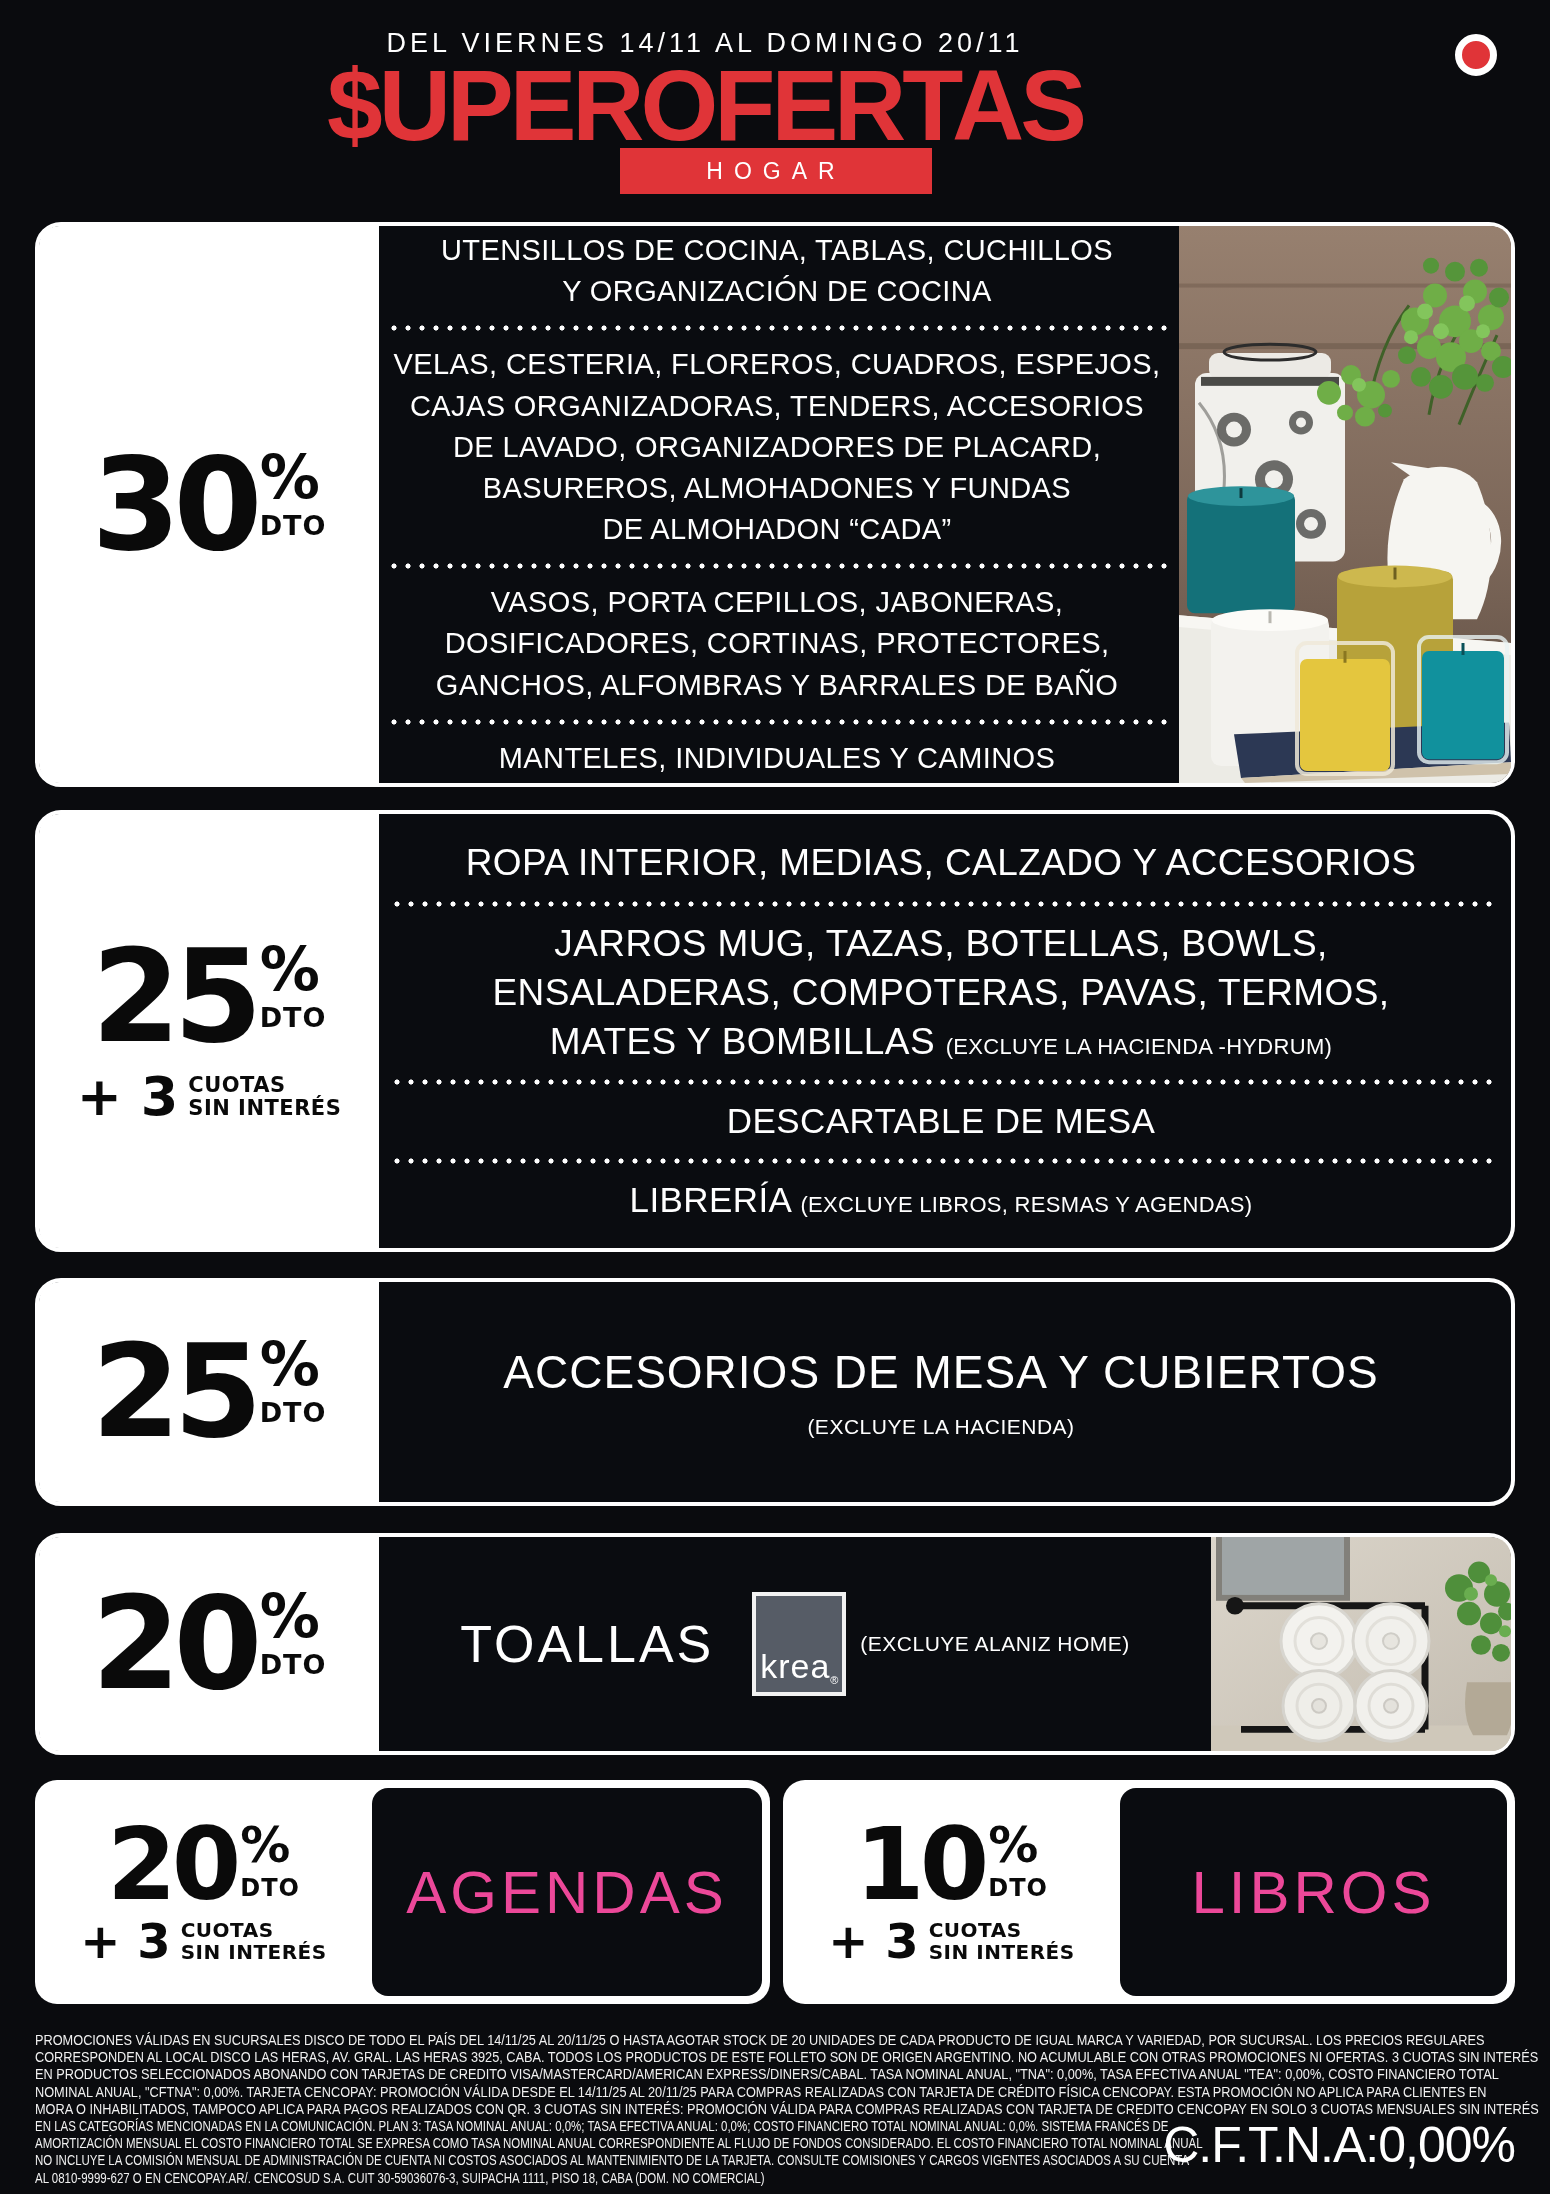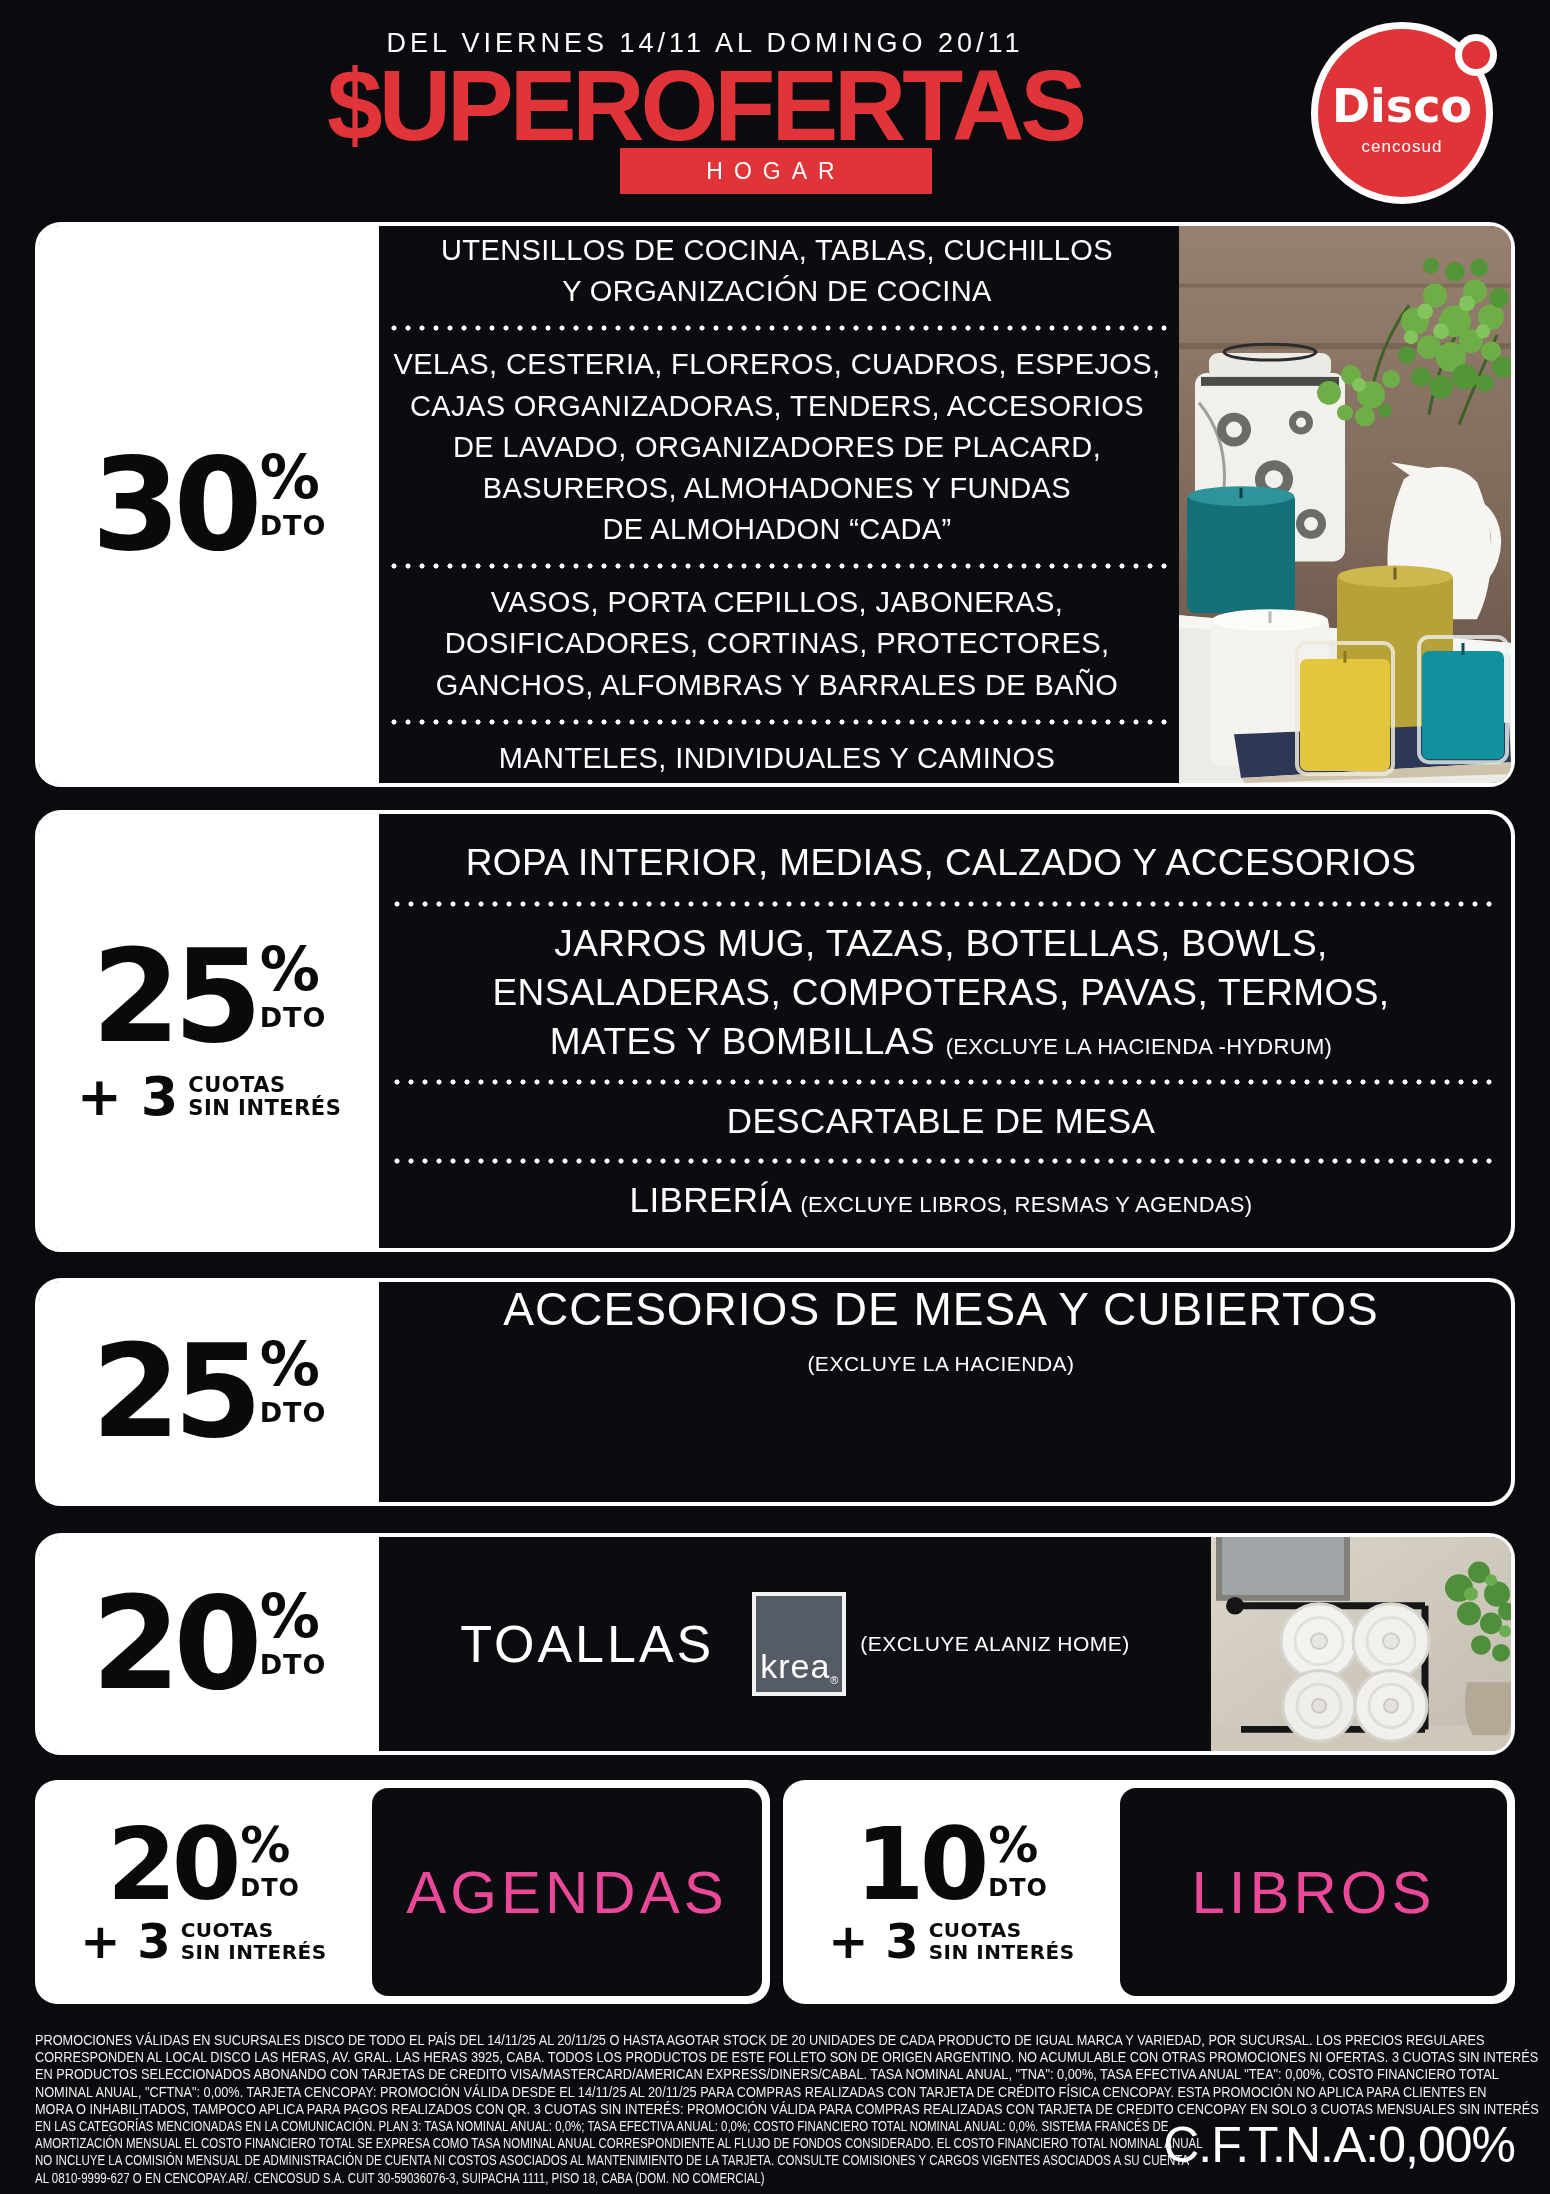--- a/index.html
+++ b/index.html
@@ -58,21 +58,21 @@
   .p1-img{width:332px;}
 
   .p2{top:810px;height:442px;}
   .p2-content{position:absolute;left:340px;right:8px;top:0;bottom:0;display:flex;
               flex-direction:column;justify-content:center;}
   .p2-content .cat-line{font-size:37px;line-height:1.32;}
   .p2-content .sm{font-size:35px;}
 
   .p3{top:1278px;height:228px;}
   .p3-content{position:absolute;left:340px;right:8px;top:0;bottom:0;display:flex;
-              flex-direction:column;justify-content:flex-start;gap:16px;}
+              flex-direction:column;justify-content:center;gap:16px;}
   .p3-title{font-size:46px;letter-spacing:1px;color:#fff;text-align:center;}
   .p3-note{font-size:21px;color:#fff;text-align:center;letter-spacing:.5px;}
 
   .p4{top:1533px;height:222px;}
   .p4-content{position:absolute;left:340px;right:300px;top:0;bottom:0;display:flex;
               flex-direction:row;align-items:center;justify-content:center;gap:14px;}
   .p4-row{display:flex;align-items:center;justify-content:center;gap:38px;}
   .p4-title{font-size:52px;letter-spacing:3px;color:#fff;}
   .krea{width:94px;height:104px;background:#565c66;border:4px solid #f2f2f2;display:flex;
         align-items:flex-end;justify-content:center;padding-bottom:6px;box-sizing:border-box;}
@@ -107,24 +107,20 @@
 </head>
 <body>
 
 <div class="page">
 
   <div class="hdr">
     <div class="hdr-date">DEL VIERNES 14/11 AL DOMINGO 20/11</div>
     <div class="hdr-title">$UPEROFERTAS</div>
     <div class="hdr-tag">HOGAR</div>
     <div class="logo">
-      <div class="logo-circle">
-        <div class="logo-brand">Disco</div>
-        <div class="logo-sub">cencosud</div>
-      </div>
       <div class="logo-dot"></div>
     </div>
   </div>
 
   <div class="panel p1">
     <div class="wbox">
       <div class="pct">
         <span class="pct-num">30</span>
         <span class="pct-col">
           <span class="pct-sign">%</span>

